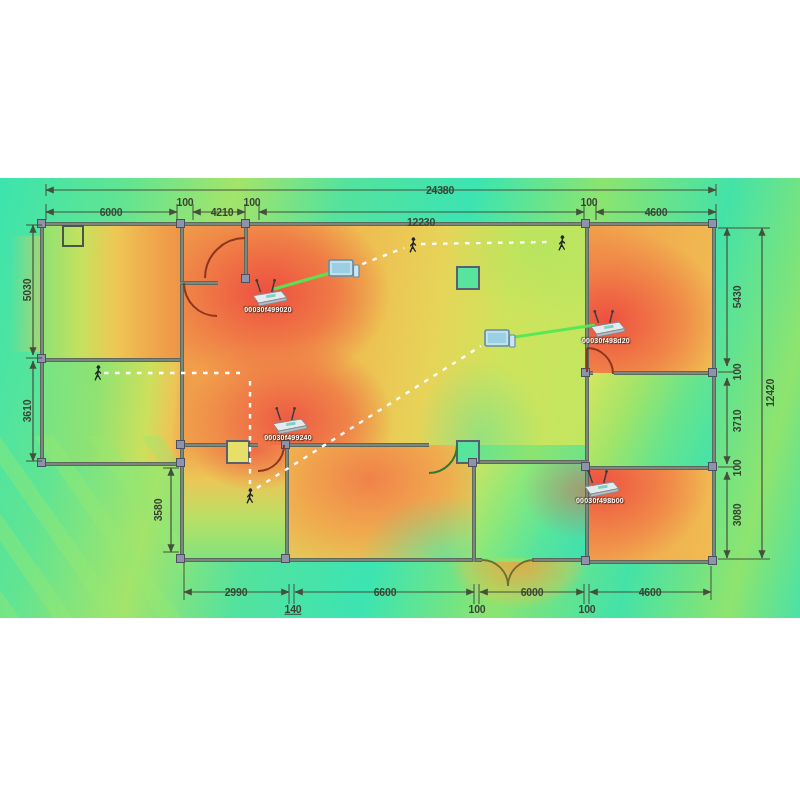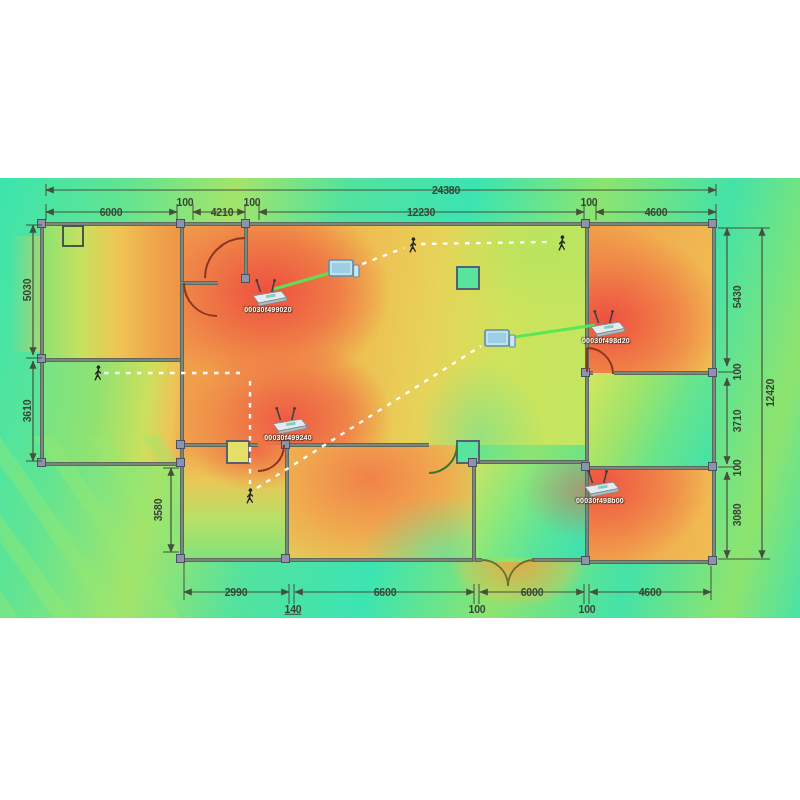--- a/index.html
+++ b/index.html
@@ -260,26 +260,26 @@
           <use href="#laptop"></use>
         </svg>
   </div>
   <div class="laptop" style="left:484px;top:150px;">
     <svg width="32" height="22" viewBox="0 0 32 22">
           <use href="#laptop"></use>
         </svg>
   </div>
 
 
-  <div class="dim" style="left:440px;top:12px;margin-left:6px;">24380</div>
+  <div class="dim" style="left:440px;top:12px;">24380</div>
   <div class="dim" style="left:111px;top:34px;">6000</div>
   <div class="dim" style="left:185px;top:24px;">100</div>
   <div class="dim" style="left:222px;top:34px;">4210</div>
   <div class="dim" style="left:252px;top:24px;">100</div>
-  <div class="dim" style="left:421px;top:34px;">12230</div>
+  <div class="dim" style="left:421px;top:44px;">12230</div>
   <div class="dim" style="left:589px;top:24px;">100</div>
   <div class="dim" style="left:656px;top:34px;">4600</div>
 
   <div class="dim v" style="left:27px;top:112px;">5030</div>
   <div class="dim v" style="left:27px;top:233px;">3610</div>
   <div class="dim v" style="left:158px;top:332px;">3580</div>
 
   <div class="dim v" style="left:737px;top:119px;">5430</div>
   <div class="dim v" style="left:737px;top:194px;">100</div>
   <div class="dim v" style="left:737px;top:243px;">3710</div>

